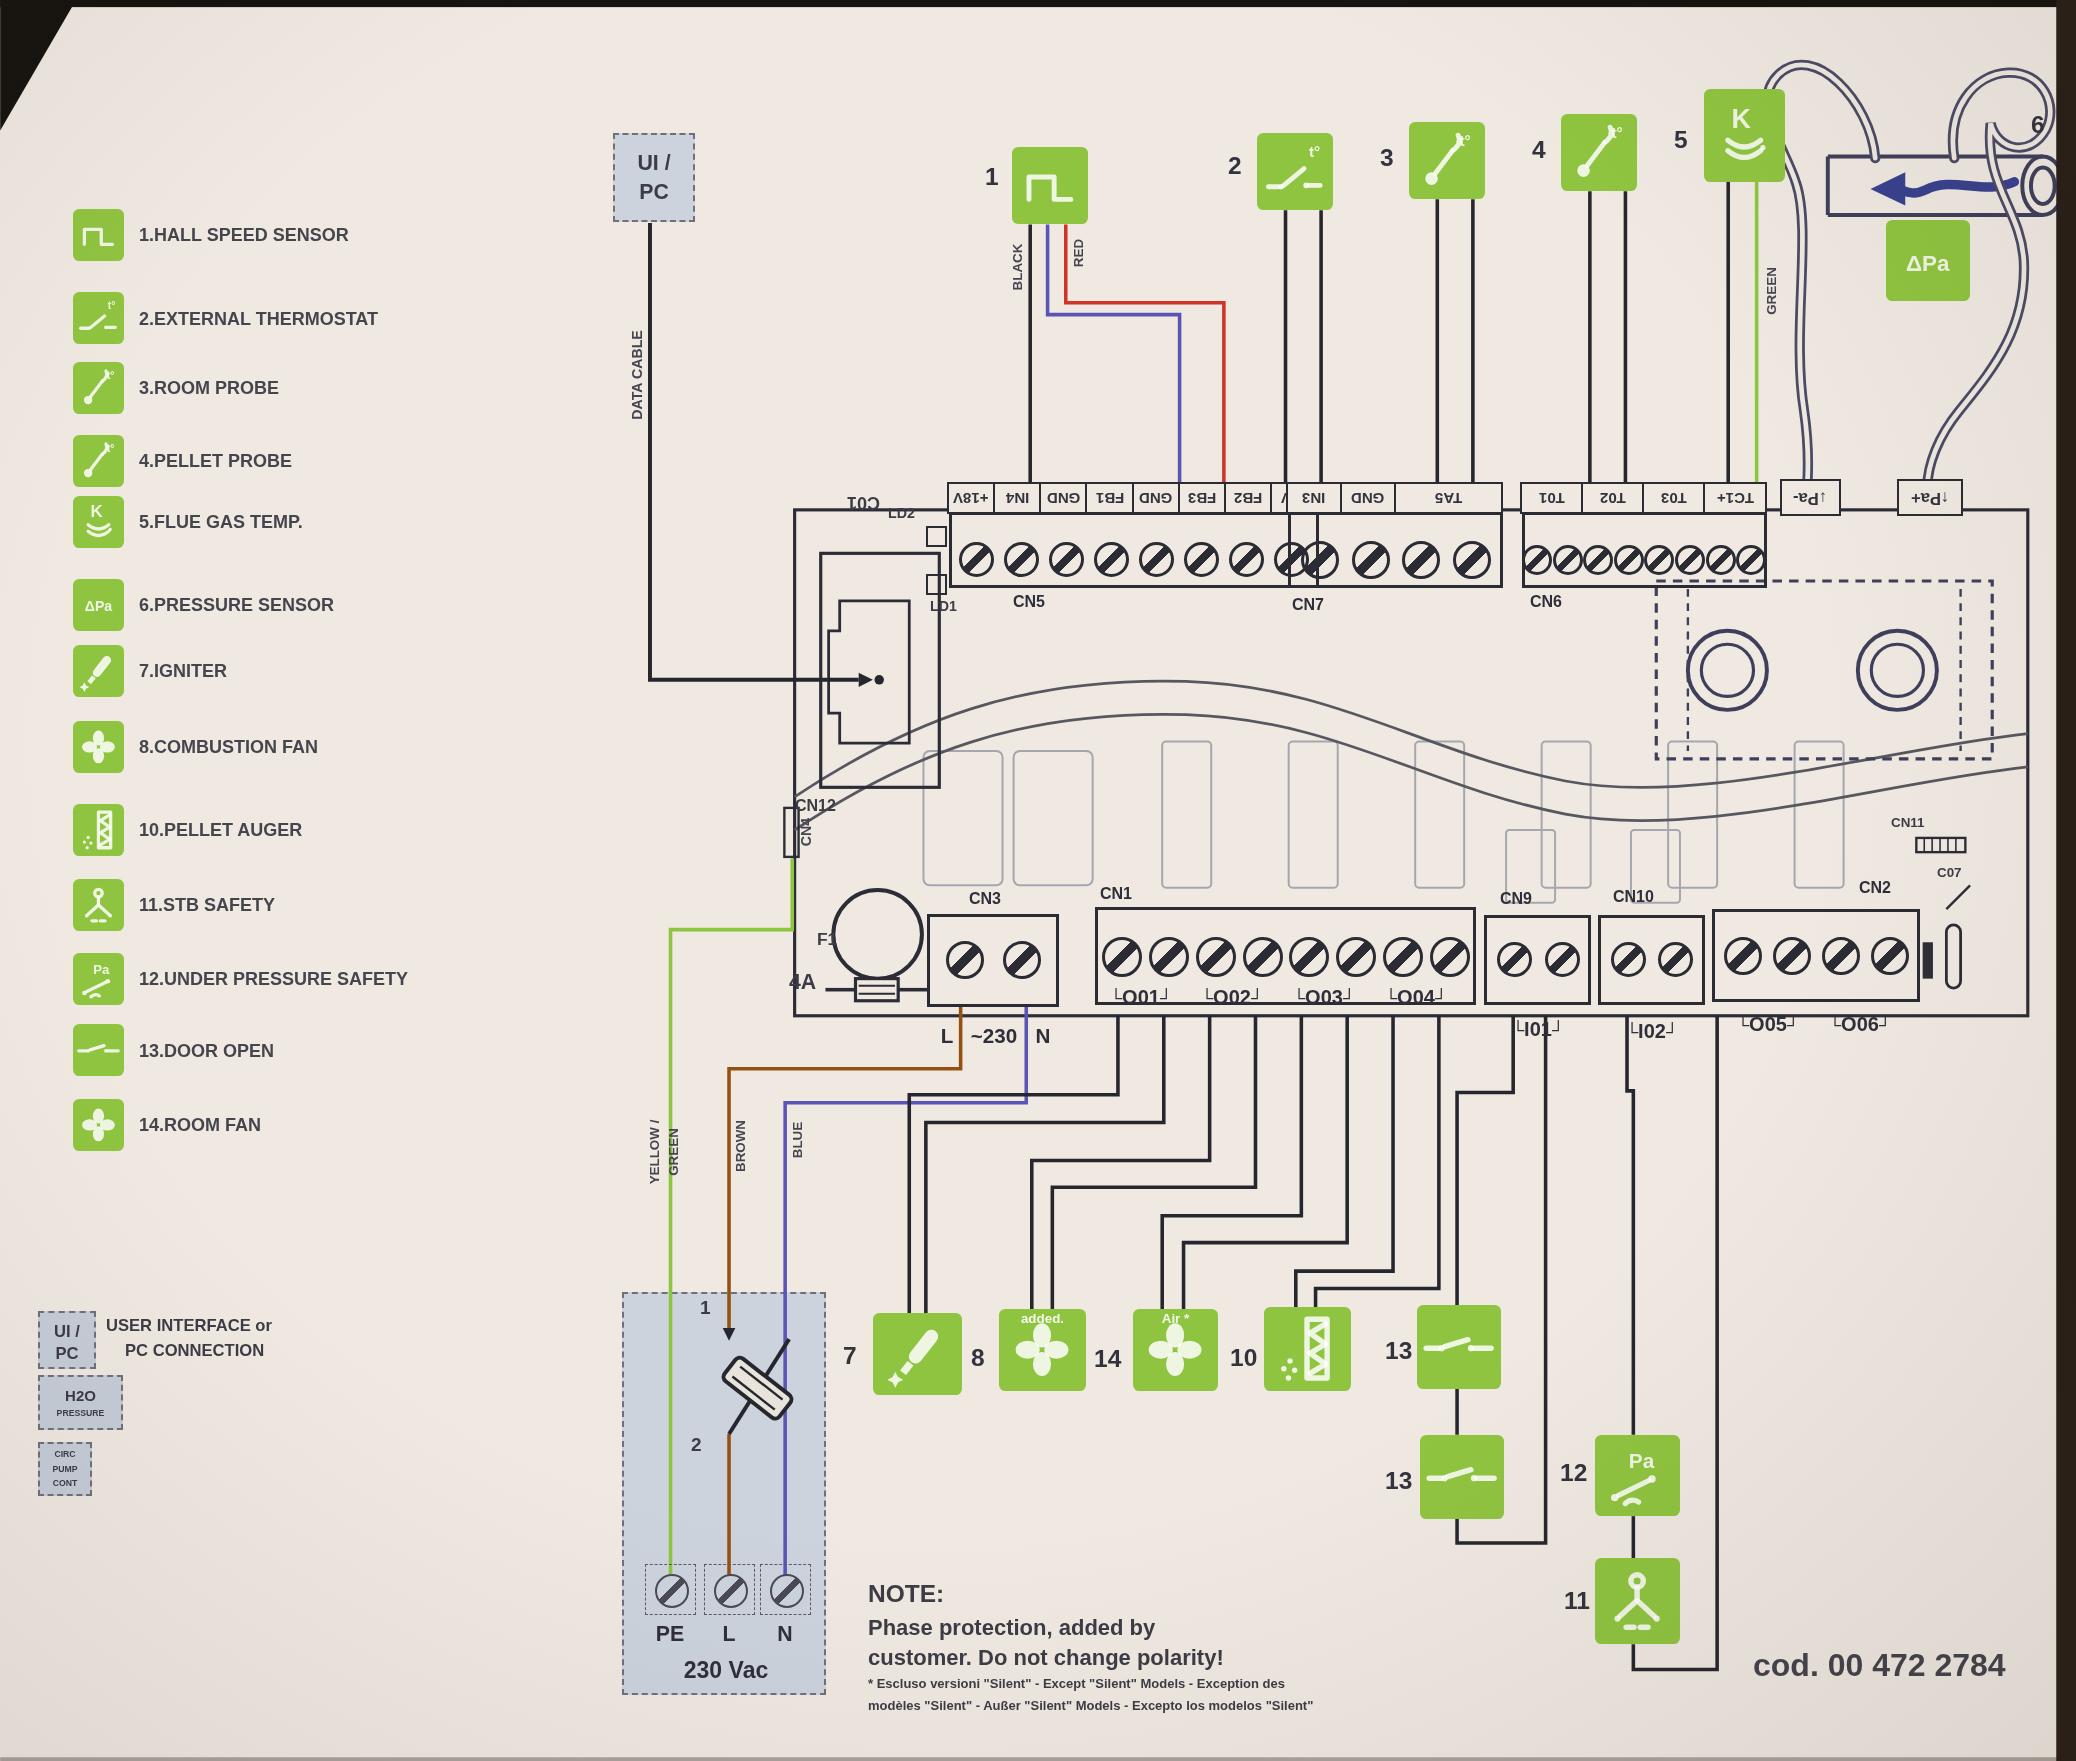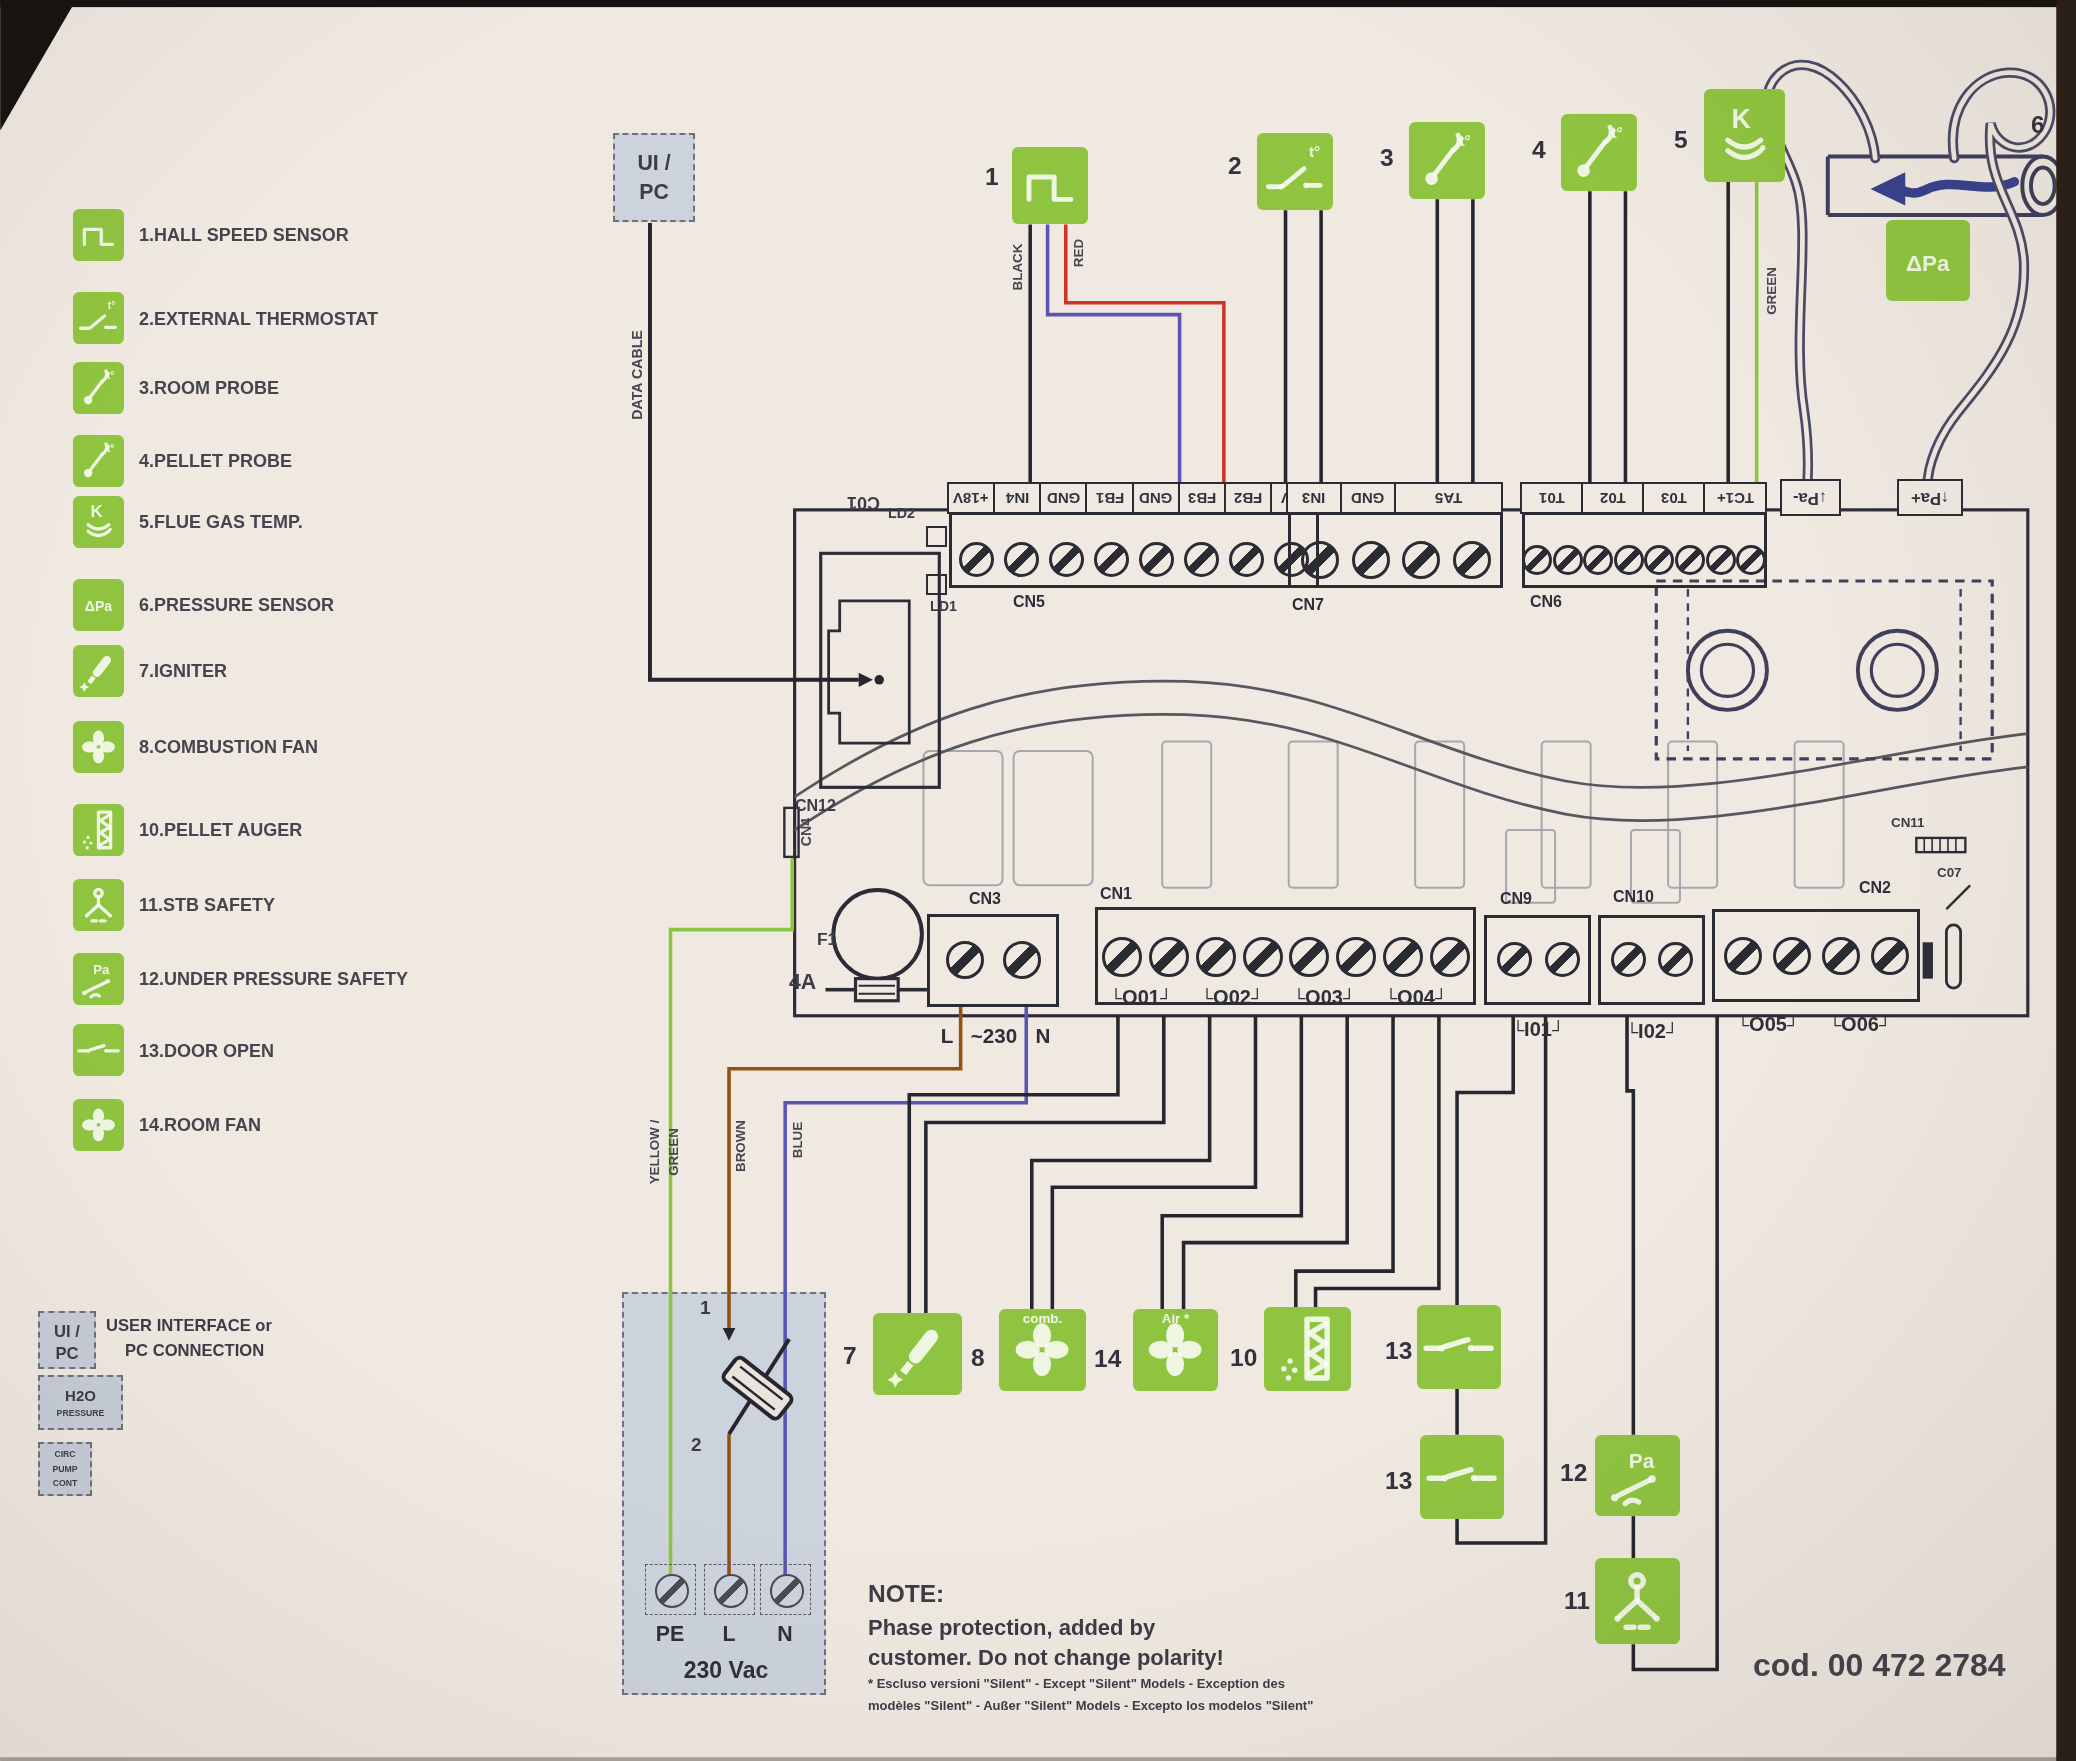--- a/index.html
+++ b/index.html
@@ -596,21 +596,21 @@
       <div class="num" style="left: 843px; top: 1342px;">7</div>
       <div class="icon" style="left: 999px; top: 1309px; width: 87px; height: 82px;">
         <svg viewBox="0 0 100 100">
           <g stroke="rgba(255,255,255,.85)" stroke-width="7" fill="none" stroke-linecap="round" stroke-linejoin="round">
             <ellipse cx="50" cy="31" rx="12" ry="16" fill="rgba(255,255,255,.85)" stroke="none"></ellipse>
             <ellipse cx="50" cy="69" rx="12" ry="16" fill="rgba(255,255,255,.85)" stroke="none"></ellipse>
             <ellipse cx="31" cy="50" rx="16" ry="12" fill="rgba(255,255,255,.85)" stroke="none"></ellipse>
             <ellipse cx="69" cy="50" rx="16" ry="12" fill="rgba(255,255,255,.85)" stroke="none"></ellipse>
           </g>
         </svg>
-        <span class="cap">comb.</span>
+        <span class="cap">added.</span>
       </div>
       <div class="num" style="left: 971px; top: 1344px;">8</div>
       <div class="icon" style="left: 1133px; top: 1309px; width: 85px; height: 82px;">
         <svg viewBox="0 0 100 100">
           <g stroke="rgba(255,255,255,.85)" stroke-width="7" fill="none" stroke-linecap="round" stroke-linejoin="round">
             <ellipse cx="50" cy="31" rx="12" ry="16" fill="rgba(255,255,255,.85)" stroke="none"></ellipse>
             <ellipse cx="50" cy="69" rx="12" ry="16" fill="rgba(255,255,255,.85)" stroke="none"></ellipse>
             <ellipse cx="31" cy="50" rx="16" ry="12" fill="rgba(255,255,255,.85)" stroke="none"></ellipse>
             <ellipse cx="69" cy="50" rx="16" ry="12" fill="rgba(255,255,255,.85)" stroke="none"></ellipse>
           </g>

